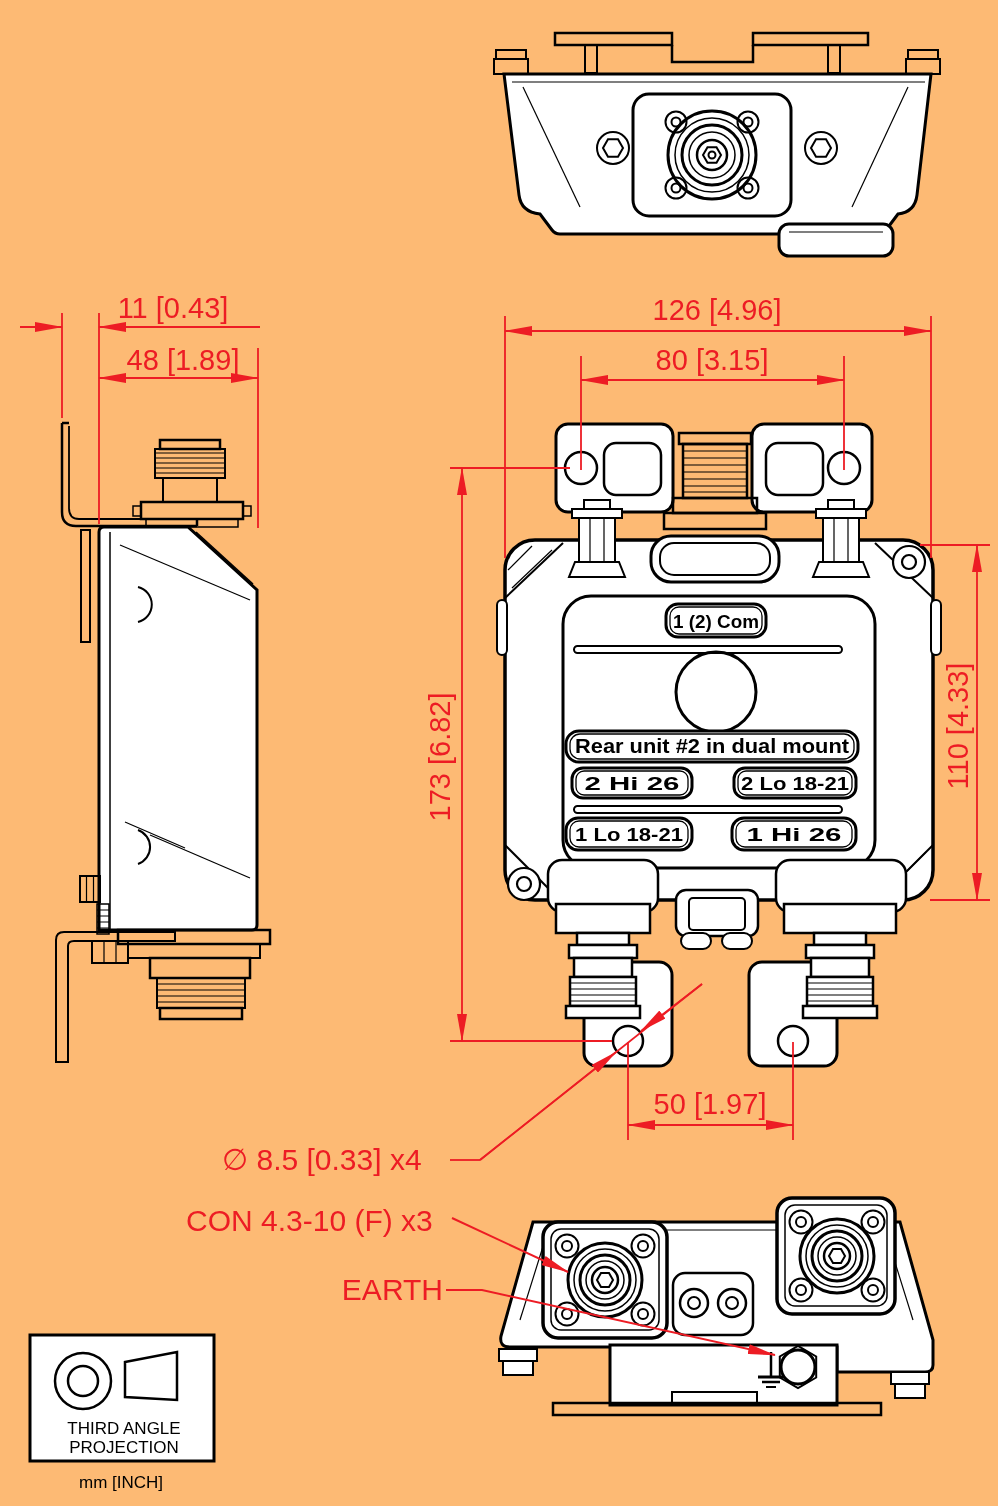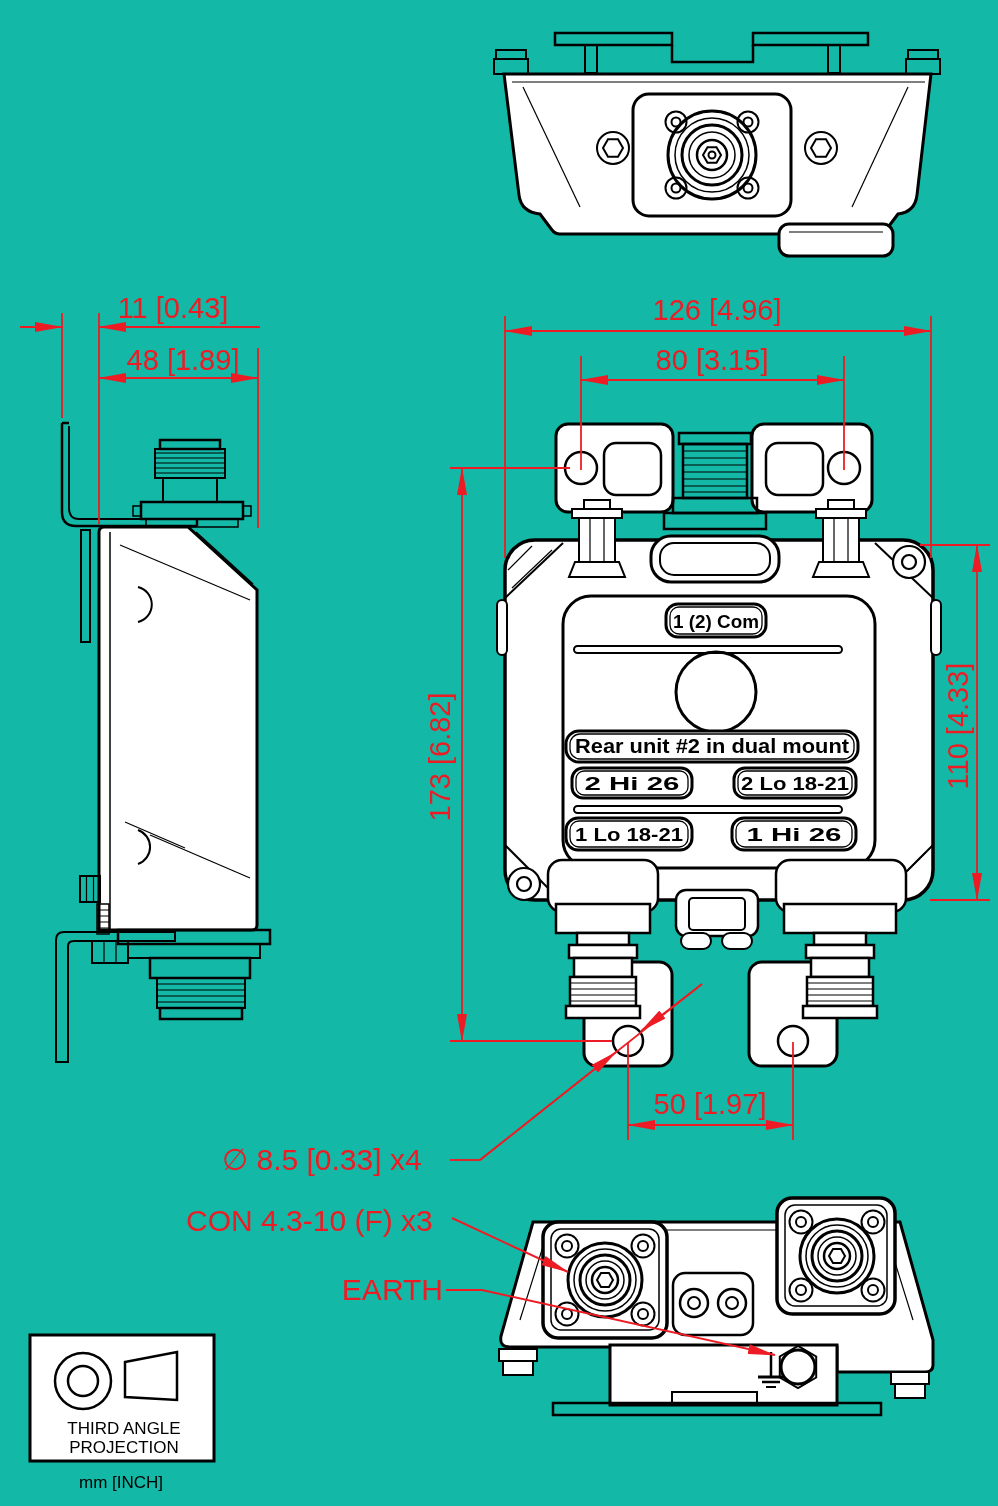--- a/index.html
+++ b/index.html
@@ -1,16 +1,16 @@
 <!DOCTYPE html>
 <html><head>
 <meta charset="utf-8">
 <style>
   html,body{margin:0;padding:0;background:#fff;}
-  .sheet{width:998px;height:1506px;position:relative;background:#14b8a6;overflow:hidden;}
+  .sheet{width:998px;height:1506px;position:relative;background:#fdba74;overflow:hidden;}
   svg{display:block;}
   text{font-family:"Liberation Sans","DejaVu Sans",sans-serif;}
   .dimtext{font-size:29px;}
   .calltext{font-size:30px;}
   .lbltext{font-weight:bold;fill:#000;}
   .blocktext{fill:#000;font-size:17px;}
 </style>
 </head>
 <body>
 

